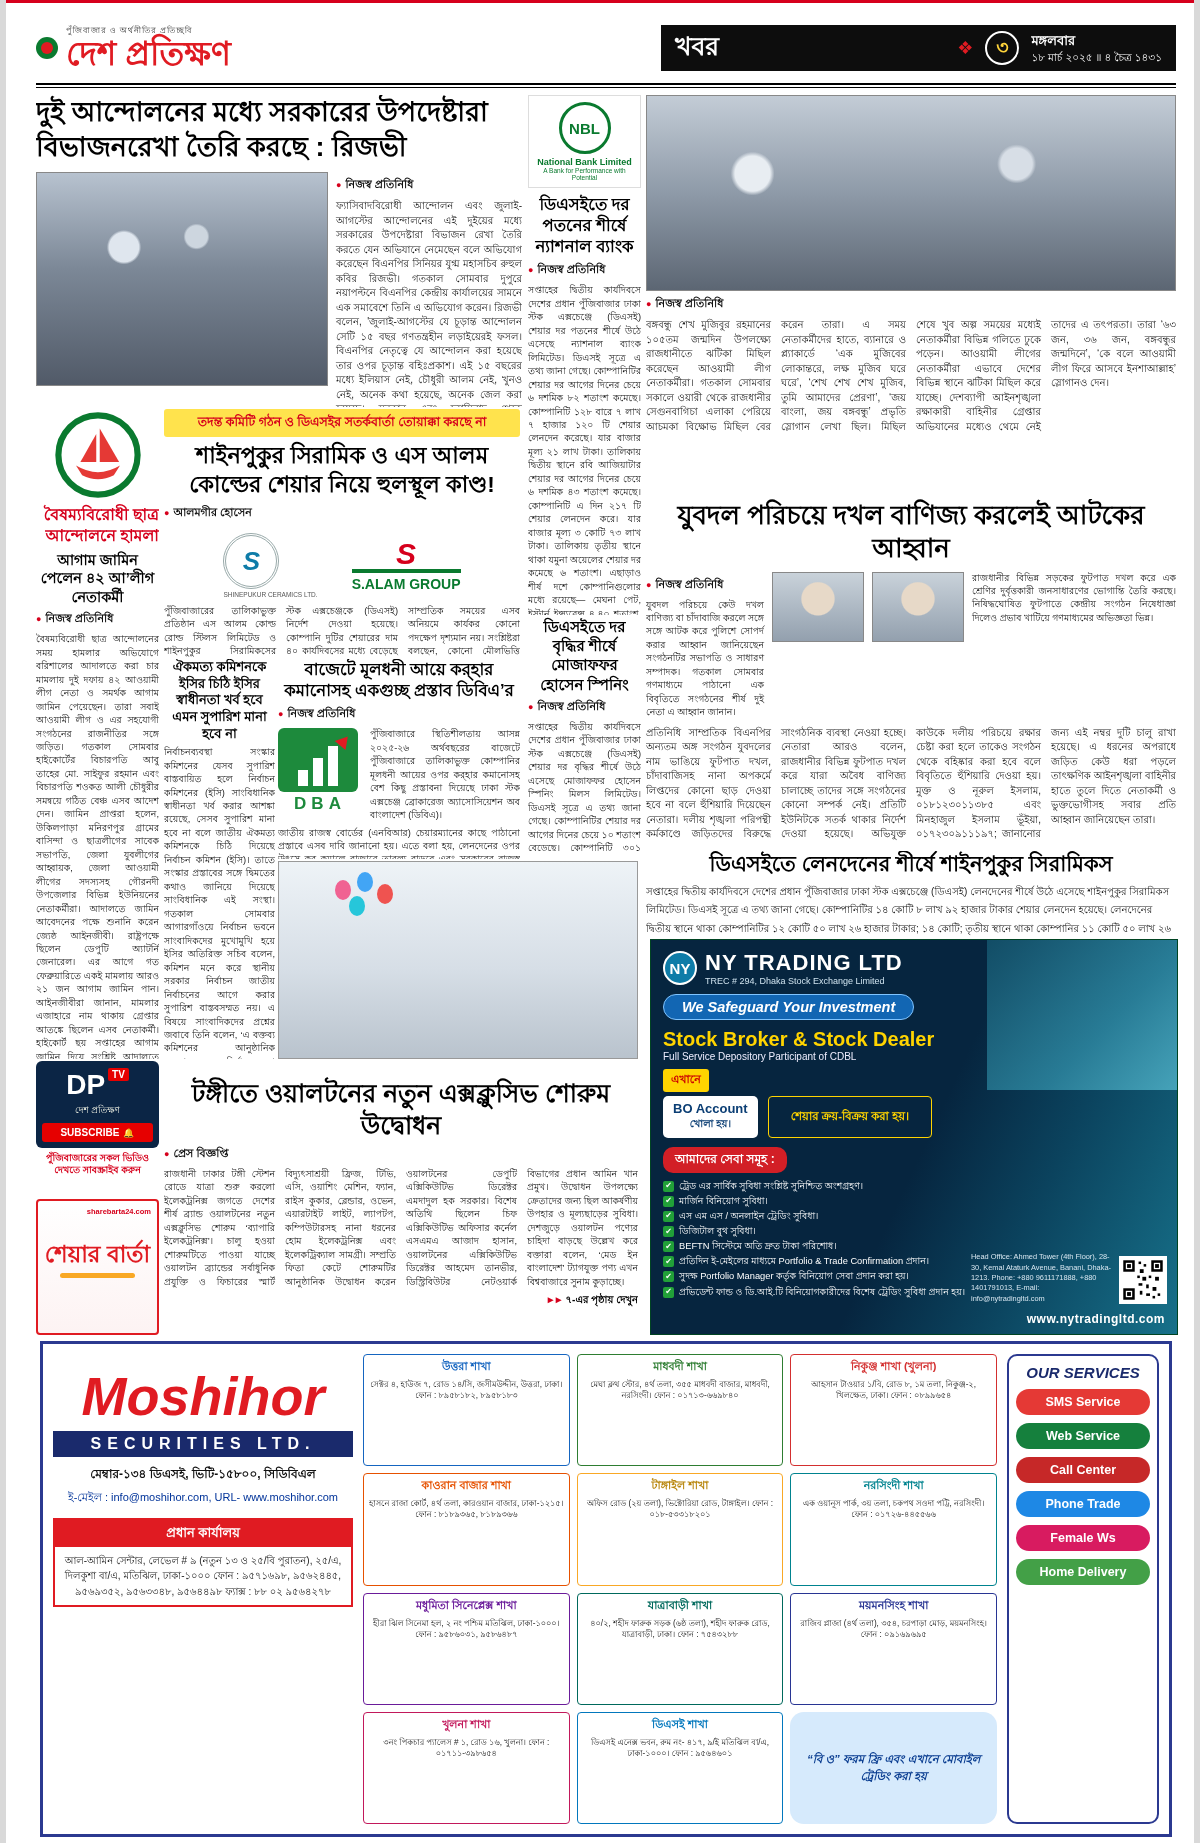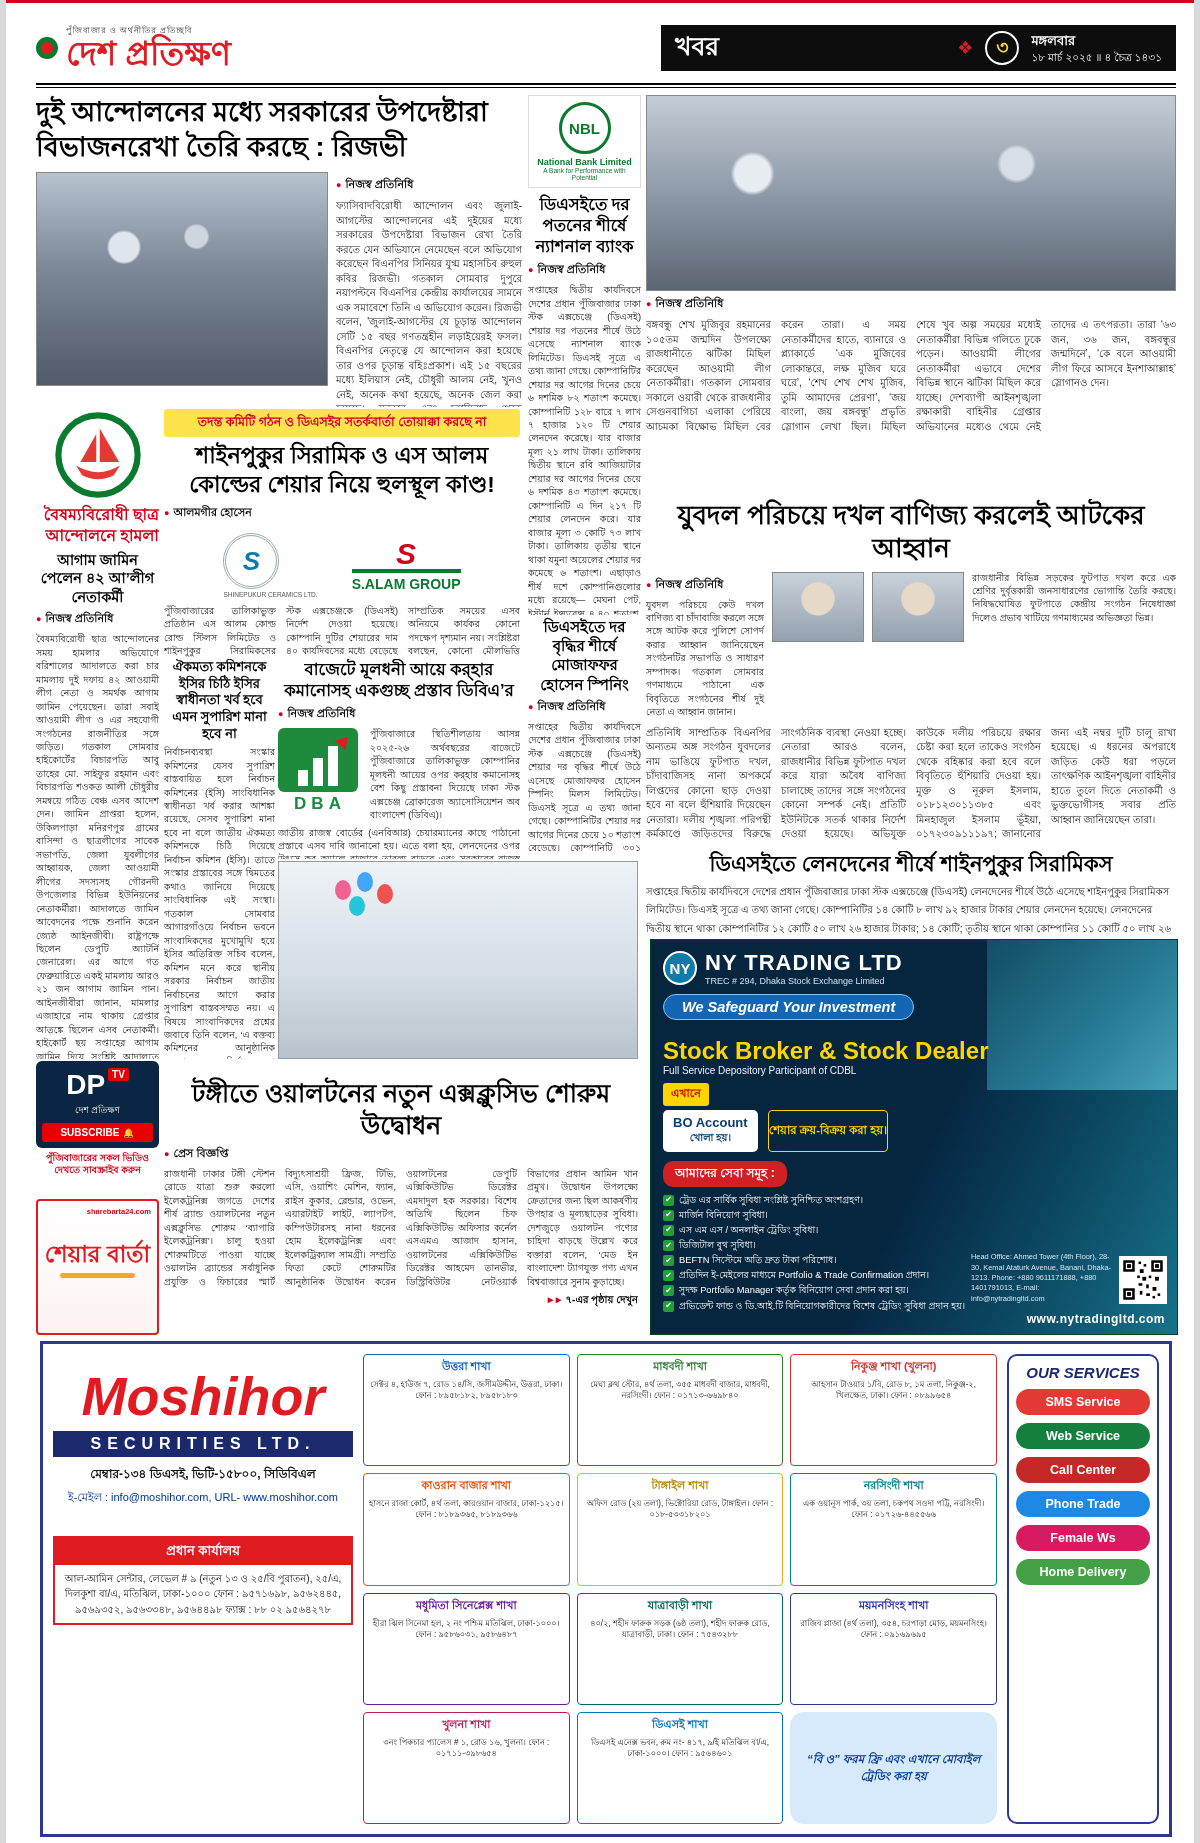--- a/index.html
+++ b/index.html
@@ -120,28 +120,28 @@
   .hl-turn{font-size:21px;text-align:center;margin-bottom:3px}
 
   
   .ad-ny{left:644px;top:936px;width:528px;height:396px;background:linear-gradient(115deg,#06253f 52%,#0b435e 72%,#17718a);color:#fff;padding:10px 12px;border:1px solid #042}
   .ny-photo{position:absolute;right:0;top:0;width:190px;height:150px;background:linear-gradient(135deg,#14546d,#2d86a0 60%,#4fb0c6);opacity:.85}
   .ny-brand{display:flex;align-items:center;gap:8px;position:relative}
   .ny-logo-icon{width:34px;height:34px;border-radius:50%;background:#0e7ca8;border:2px solid #fff;display:grid;place-items:center;font-weight:bold;color:#fff;font-size:15px;flex:none}
   .ny-name{font-size:22px;font-weight:bold;letter-spacing:1px}
   .ny-trec{font-size:9px;color:#cfe3ef}
   .ny-ribbon{display:inline-block;background:#1266b3;border:1px solid #7fc4ff;color:#fff;font-weight:bold;font-style:italic;font-size:14.5px;padding:4px 18px;border-radius:16px;margin-top:8px;position:relative}
-  .ny-sbsd{color:#ffd400;font-weight:bold;font-size:24px;margin-top:17px;position:relative}
+  .ny-sbsd{color:#ffd400;font-weight:bold;font-size:20px;margin-top:8px;position:relative}
   .ny-cdbl{font-size:10px;color:#eef;position:relative}
   .ny-here{display:inline-block;background:#ffd400;color:#c00;font-weight:bold;font-size:11px;padding:2px 8px;border-radius:3px;margin:7px 0 4px;position:relative}
   .ny-boxes{display:flex;gap:10px;position:relative}
   .ny-box1{background:#fff;color:#0b3e74;border-radius:5px;padding:5px 10px;text-align:center}
   .ny-box1 .b1a{display:block;font-weight:bold;font-size:13px}
   .ny-box1 .b1b{display:block;font-size:10px;font-weight:bold}
-  .ny-box2{border:1.5px solid #ffd400;color:#ffd400;font-weight:bold;font-size:11.5px;padding:5px 0;border-radius:4px;display:grid;place-items:center;text-align:center}
+  .ny-box2{border:1.5px solid #ffd400;color:#ffd400;font-weight:bold;font-size:11.5px;padding:5px 22px;border-radius:4px;display:grid;place-items:center;text-align:center}
   .ny-svc-title{display:inline-block;background:#d21f26;color:#fff;font-weight:bold;font-size:12px;padding:3px 12px;border-radius:10px;margin:9px 0 4px;position:relative}
   .ny-svcs{list-style:none;width:61%;position:relative}
   .ny-svcs li{display:flex;gap:5px;align-items:flex-start;font-size:9.3px;margin:3px 0;line-height:1.3}
   .chk{width:11px;height:11px;background:#21a038;color:#fff;font-size:8px;display:grid;place-items:center;border-radius:2px;flex:none;margin-top:1px}
   .ny-foot{position:absolute;right:10px;bottom:30px;width:196px;display:flex;gap:6px;align-items:flex-end}
   .ny-addr{font-size:7.4px;color:#d7e6f0;line-height:1.4;text-align:left}
   .ny-qr{width:48px;height:48px;background:#fff;flex:none;padding:3px}
   .ny-web{position:absolute;right:12px;bottom:8px;font-weight:bold;font-size:12px;color:#fff;letter-spacing:.5px}
 
   
@@ -160,21 +160,21 @@
   .sb-name{font-size:23px;font-weight:bold;color:#e01b22;margin-top:26px;line-height:1.1}
   .sb-swoosh{height:5px;width:70%;margin:6px auto 0;background:#f9a825;border-radius:3px}
 
   
   .ad-mosh{left:34px;top:1338px;width:1132px;height:496px;border:3px solid #2b3990;display:flex;gap:10px;padding:10px;background:#fff}
   .mo-left{width:300px;flex:none;text-align:center}
   .mo-name{color:#e01b22;font-style:italic;font-weight:bold;font-size:54px;line-height:1.05;margin-top:14px}
   .mo-sub{background:#1a2a6c;color:#fff;font-weight:bold;letter-spacing:6px;font-size:16px;text-align:center;padding:4px 0;margin-top:6px}
   .mo-member{font-size:12px;font-weight:bold;margin-top:8px}
   .mo-email{font-size:11px;color:#003399;margin-top:4px}
-  .mo-ho{border:2px solid #e01b22;margin-top:28px}
+  .mo-ho{border:2px solid #e01b22;margin-top:10px}
   .mo-ho-title{background:#e01b22;color:#fff;font-weight:bold;font-size:13px;padding:3px 0}
   .mo-ho-addr{font-size:10px;line-height:1.55;padding:6px;color:#222}
   .mo-grid{flex:1;display:grid;grid-template-columns:repeat(3,1fr);gap:7px}
   .branch{border:1.5px solid #888;border-radius:4px;padding:3px 4px;text-align:center}
   .branch-title{font-weight:bold;font-size:11px}
   .branch-info{font-size:8.2px;line-height:1.35;color:#222;margin-top:2px}
   .b0{border-color:#1565c0}.b0 .branch-title{color:#1565c0}
   .b1{border-color:#2e7d32}.b1 .branch-title{color:#2e7d32}
   .b2{border-color:#d32f2f}.b2 .branch-title{color:#d32f2f}
   .b3{border-color:#e65100}.b3 .branch-title{color:#e65100}

